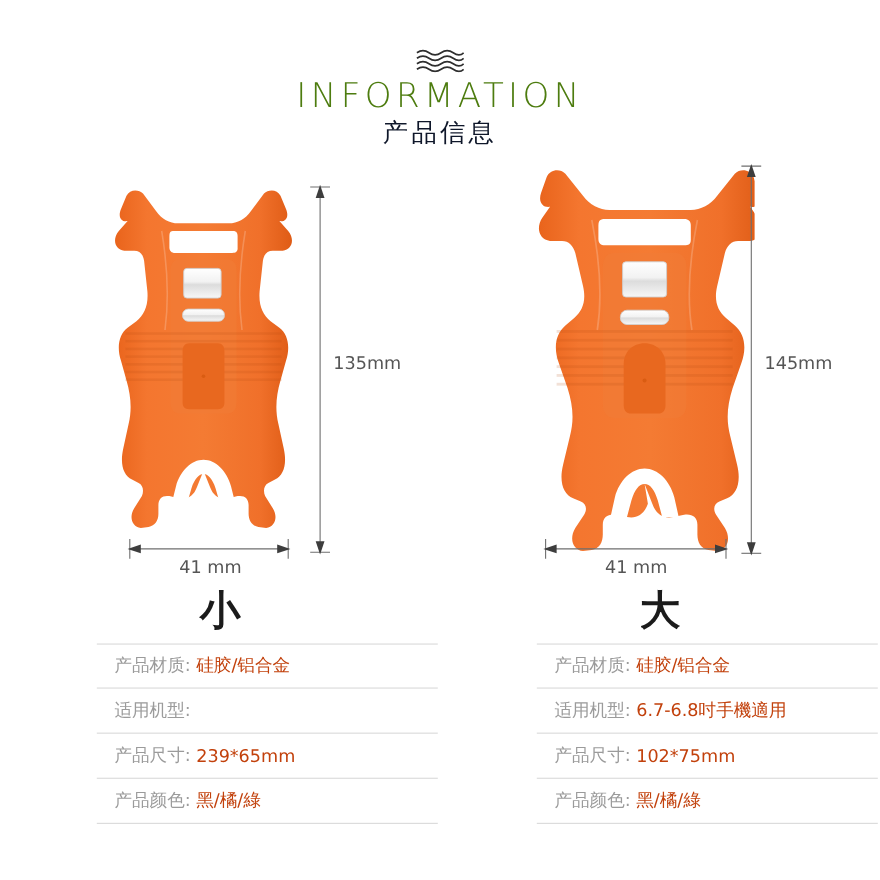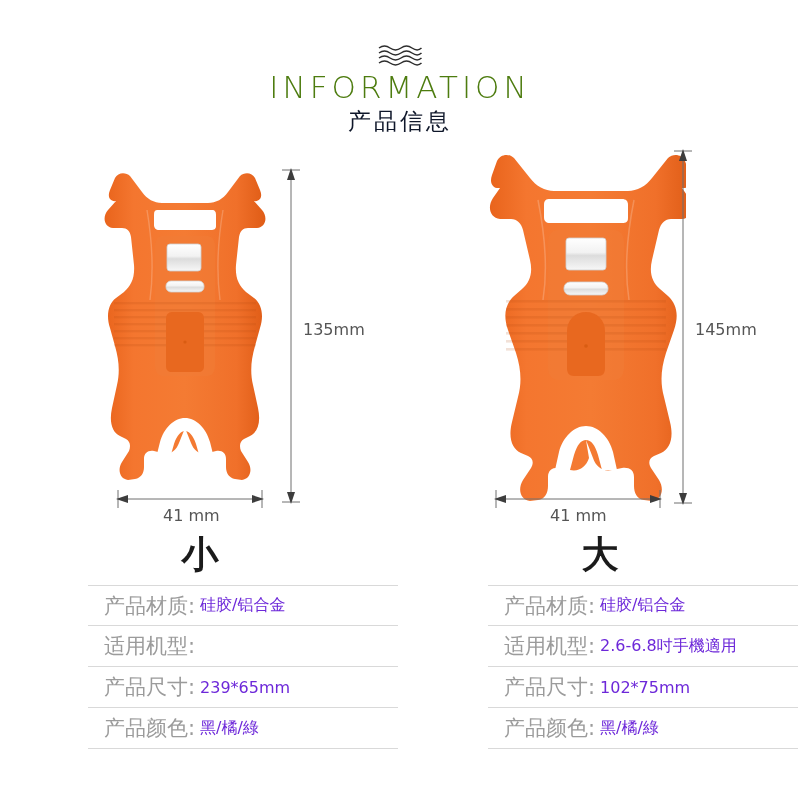--- a/index.html
+++ b/index.html
@@ -98,26 +98,26 @@
     border-bottom: 1px solid #d9d9d9;
     display: flex;
     align-items: center;
     padding-left: 16px;
     box-sizing: border-box;
   }
   .spec-row:first-child { border-top: 1px solid #d9d9d9; }
 
   .spec-label {
     color: #9b9b9b;
-    font-size: 21px;
+    font-size: 16px;
     font-family: "DejaVu Sans", "Liberation Sans", sans-serif;
     white-space: nowrap;
   }
   .spec-value {
-    color: #6d28d9;
+    color: #c2410c;
     font-size: 16px;
     margin-left: 5px;
     font-family: "DejaVu Sans", "Liberation Sans", sans-serif;
     white-space: nowrap;
   }
 </style>
 </head>
 <body>
 
 <div class="header">
@@ -423,21 +423,21 @@
 
   <div class="size-title" style="top:395px;">大</div>
 
   <div class="spec-table" style="top:445px;">
     <div class="spec-row">
       <span class="spec-label">产品材质:</span>
       <span class="spec-value">硅胶/铝合金</span>
     </div>
     <div class="spec-row">
       <span class="spec-label">适用机型:</span>
-      <span class="spec-value">2.6-6.8吋手機適用</span>
+      <span class="spec-value">6.7-6.8吋手機適用</span>
     </div>
     <div class="spec-row">
       <span class="spec-label">产品尺寸:</span>
       <span class="spec-value">102*75mm</span>
     </div>
     <div class="spec-row">
       <span class="spec-label">产品颜色:</span>
       <span class="spec-value">黑/橘/綠</span>
     </div>
   </div>

